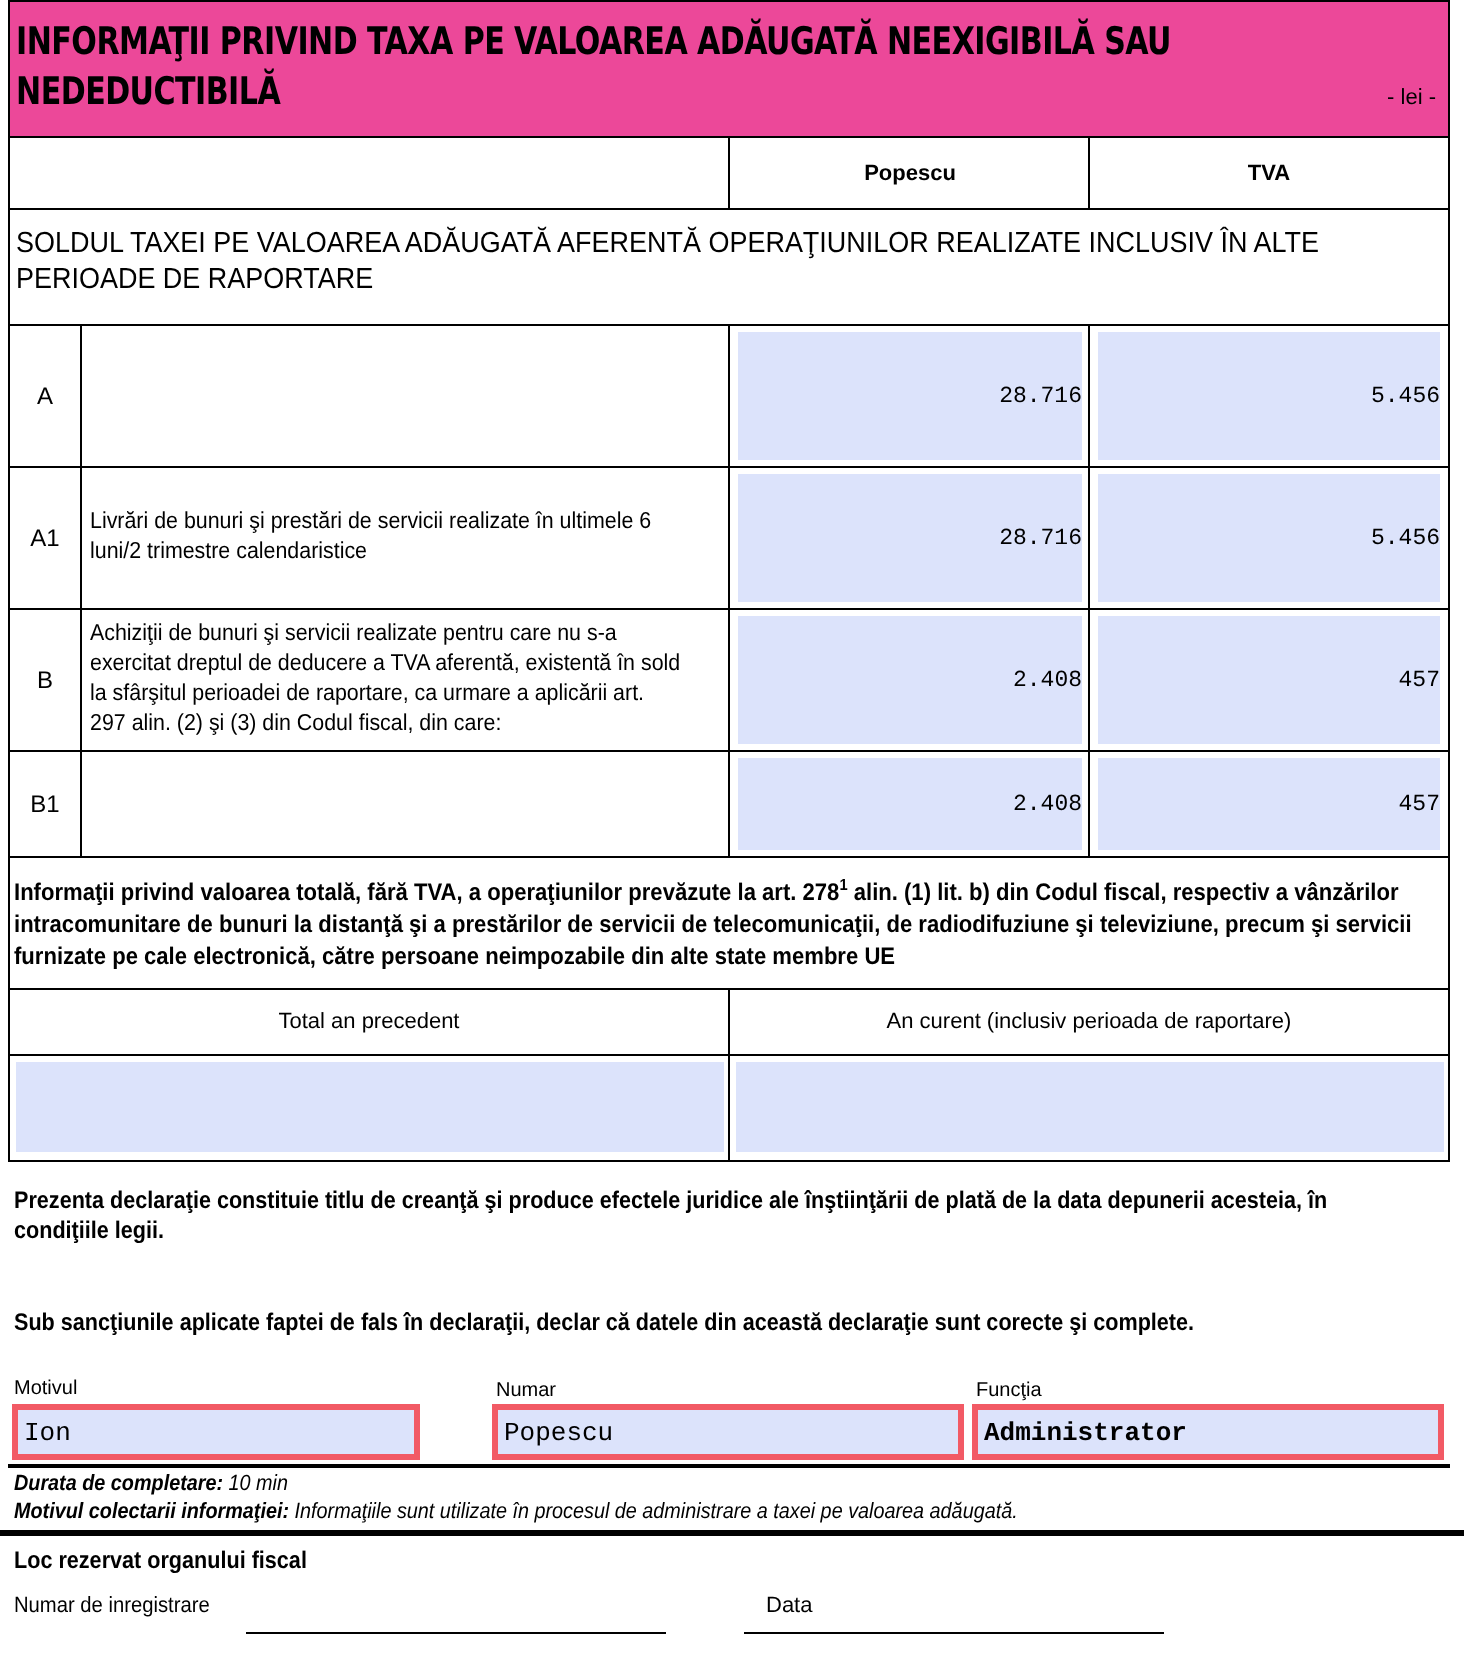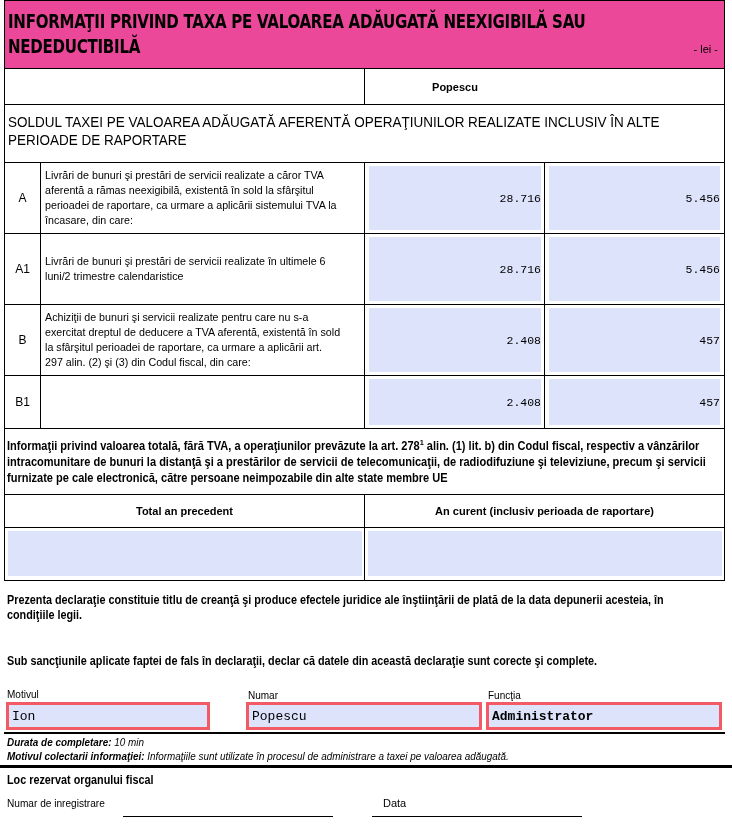--- a/index.html
+++ b/index.html
@@ -23,21 +23,21 @@
   .code-cell { position: absolute; left: 0; top: 0; bottom: 0; width: 36px; display: flex; align-items: center; justify-content: center; font-size: 12px; border-right: 1px solid #000; }
   .desc-cell { position: absolute; left: 40px; top: 0; bottom: 0; width: 320px; font-size: 11.5px; line-height: 15px; display: flex; align-items: center; padding-left: 0px; }
   .desc-cell span { transform: scaleX(0.93); transform-origin: left center; display: block; width: 340px; }
   .val-col { position: absolute; top: 0; bottom: 0; border-left: 1px solid #000; }
   .input-box { position: absolute; top: 3px; bottom: 3px; left: 4px; right: 4px; background: #dce3fb; font-family: "Liberation Mono", monospace; font-size: 11.5px; font-weight: normal; display: flex; align-items: center; justify-content: flex-end; padding-right: 0; }
 
   .info-row { height: 66px; border-bottom: 1px solid #000; position: relative; }
   .info-text { position: absolute; left: 2px; top: 6px; font-size: 12px; font-weight: bold; line-height: 16px; width: 770px; transform: scaleX(0.92); transform-origin: left top; }
 
   .hdr2-row { height: 33px; border-bottom: 1px solid #000; position: relative; }
-  .hdr2-cell { position: absolute; top: 0; height: 32px; display: flex; align-items: center; justify-content: center; font-size: 11px; font-weight: bold; }
+  .hdr2-cell { position: absolute; top: 0; height: 32px; display: flex; align-items: center; justify-content: center; font-size: 11px; font-weight: normal; }
 
   .in2-row { height: 52px; position: relative; }
   .in2-box { position: absolute; top: 3px; height: 45px; background: #dce3fb; }
 
   .para { position: absolute; left: 7px; font-size: 12px; font-weight: bold; line-height: 15px; width: 780px; transform: scaleX(0.9); transform-origin: left top; }
 
   .lbl { position: absolute; font-size: 10px; }
   .sig-box { position: absolute; top: 702px; height: 28px; border: 3px solid #f25a65; background: #dce3fb; font-family: "Liberation Mono", monospace; font-size: 13px; display: flex; align-items: center; padding-left: 3px; }
   .line-thin { position: absolute; left: 4px; width: 721px; height: 2px; background: #000; }
   .line-thick { position: absolute; left: 0; width: 732px; height: 3px; background: #000; }
@@ -49,31 +49,29 @@
 <body>
 
 <div class="frame">
   <div class="title-band">
     <div class="title-text">INFORMAŢII PRIVIND TAXA PE VALOAREA ADĂUGATĂ NEEXIGIBILĂ SAU NEDEDUCTIBILĂ</div>
     <div class="unit">- lei -</div>
   </div>
 
   <div class="hdr-row">
     <div class="hdr-cell" style="left:359px;width:181px;">Popescu</div>
+    <div class="hdr-cell" style="left:539px;width:180px;">TVA</div>
   </div>
 
   <div class="section-row">
     <div class="section-text">SOLDUL TAXEI PE VALOAREA ADĂUGATĂ AFERENTĂ OPERAŢIUNILOR REALIZATE INCLUSIV ÎN ALTE PERIOADE DE RAPORTARE</div>
   </div>
 
   <div class="data-row" style="height:71px;">
     <div class="code-cell">A</div>
-    <div class="desc-cell">
-        <span>Livrări de bunuri şi prestări de servicii realizate a căror TVA aferentă a rămas neexigibilă, existentă în sold la sfârşitul perioadei de raportare, ca urmare a aplicării sistemului TVA la încasare, din care:</span>
-      </div>
     <div class="val-col" style="left:359px;width:181px;">
       <div class="input-box">28.716</div>
     </div>
     <div class="val-col" style="left:539px;width:180px;">
       <div class="input-box">5.456</div>
     </div>
   </div>
 
   <div class="data-row" style="height:71px;">
     <div class="code-cell">A1</div>

